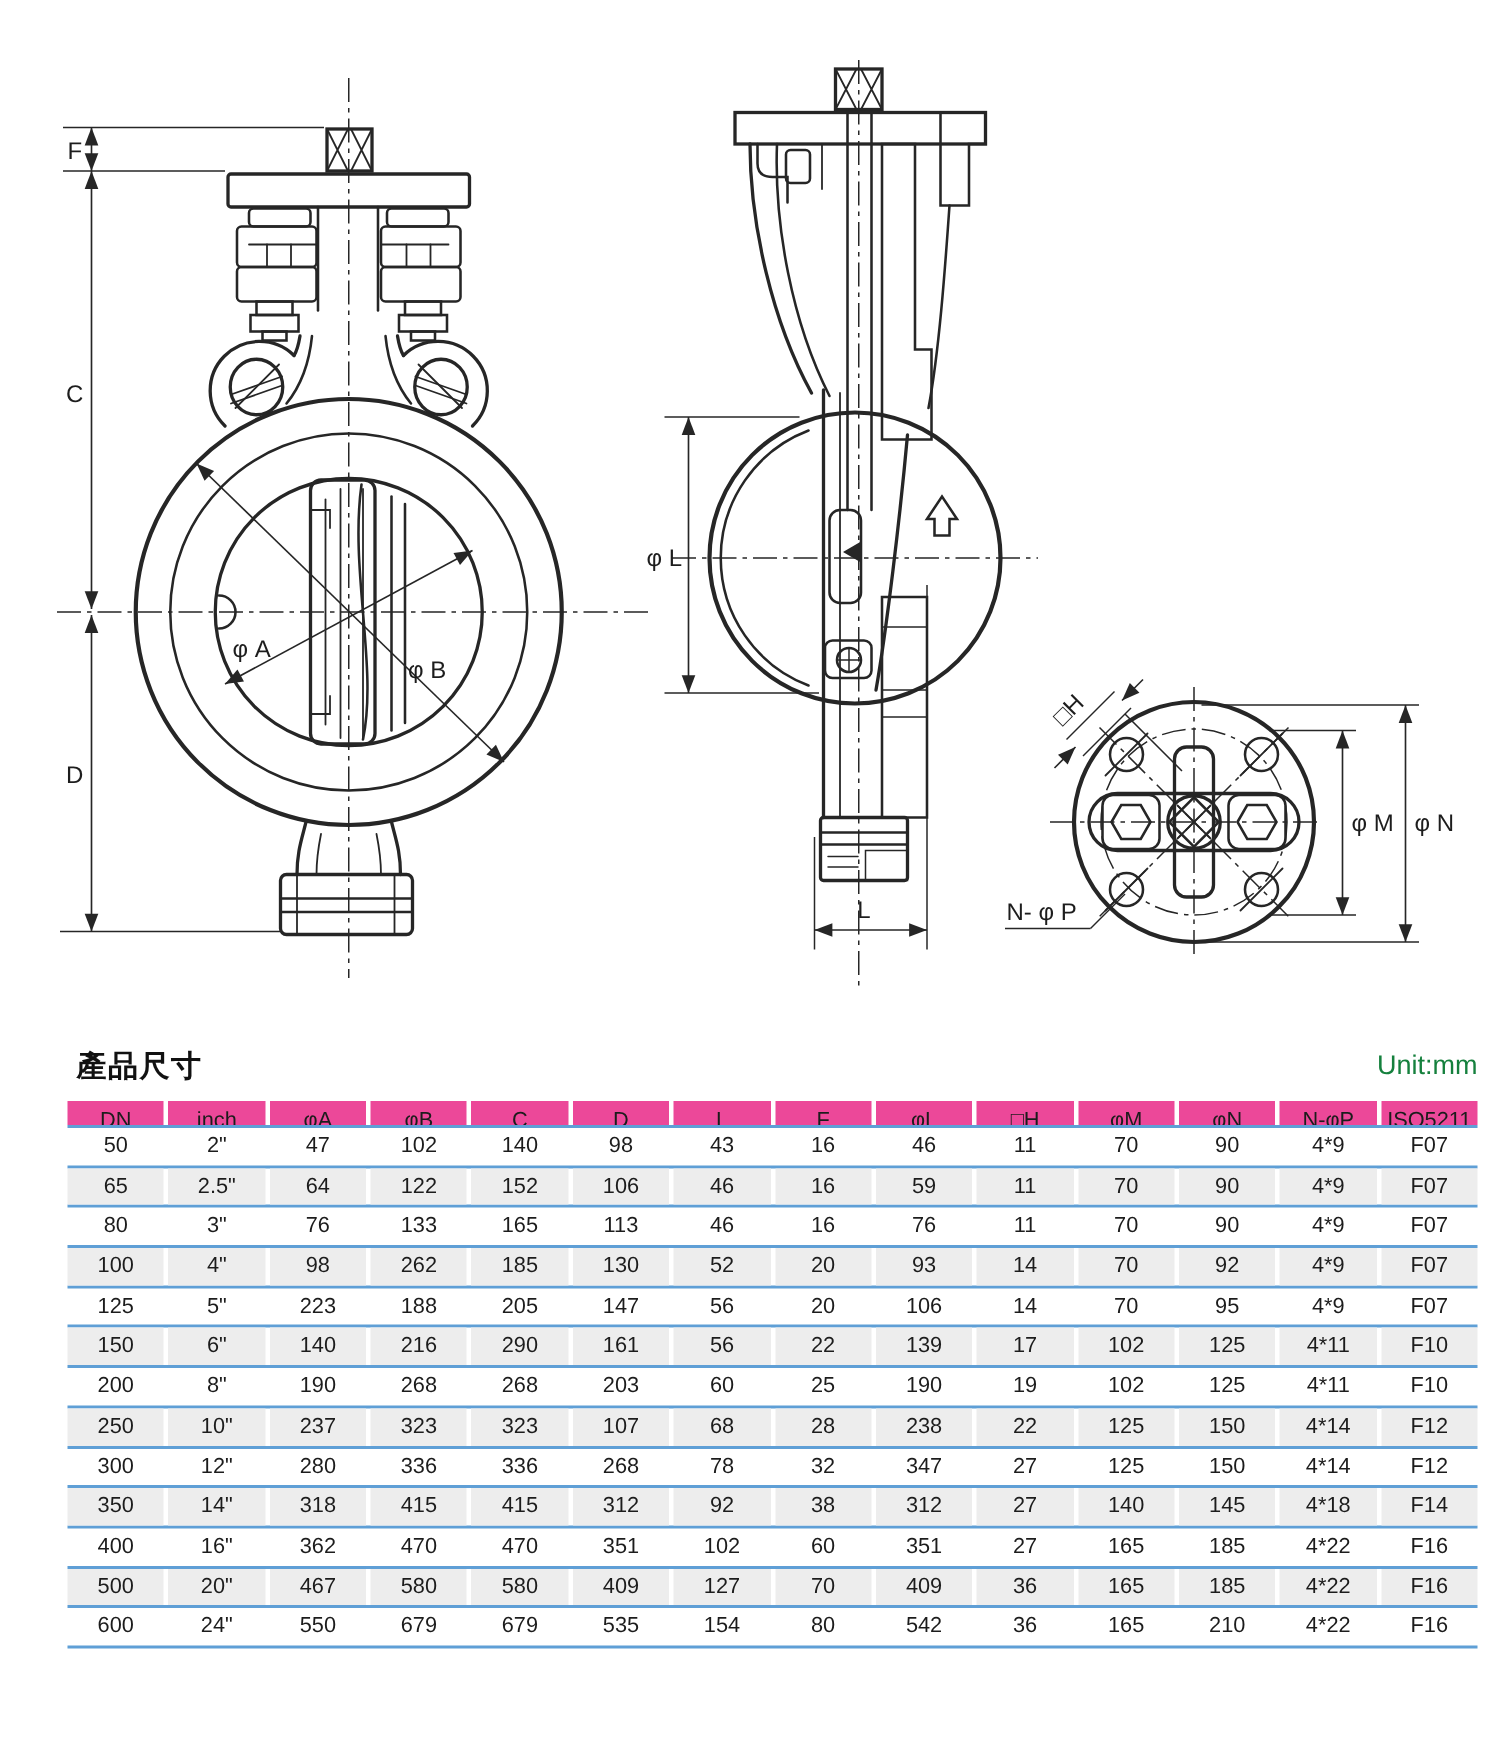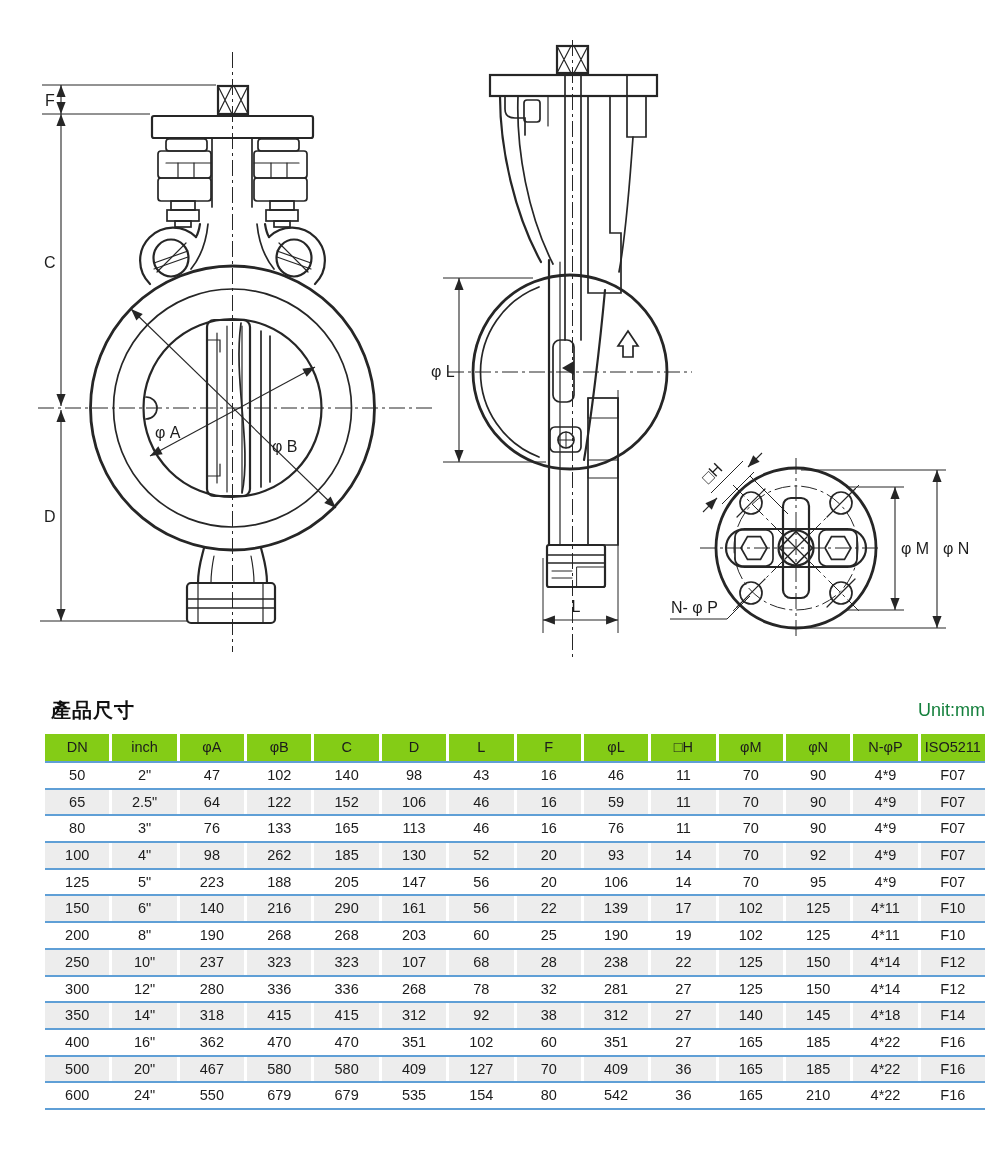--- a/index.html
+++ b/index.html
@@ -22,21 +22,21 @@
 
   
   .table-wrap{position:absolute;left:45px;top:697px;width:940px;}
   .table-title-row{display:flex;justify-content:space-between;align-items:center;margin-bottom:10px;padding-left:6px;}
   .sec-title{font-size:20px;font-weight:bold;color:#111;letter-spacing:1px;}
   .unit-label{font-size:18px;color:#15803d;}
   .dim-table{width:100%;font-size:14.5px;color:#1c1c1c;}
   .t-row{display:flex;border-bottom:2px solid #5f9fd6;}
   .t-row .cell{flex:1 1 0;text-align:center;height:24.7px;line-height:24.7px;overflow:hidden;white-space:nowrap;}
   .cell + .cell{margin-left:3px;}
-  .t-head .cell{background:#84cc16;height:27px;line-height:27px;}
+  .t-head .cell{background:#ec4899;height:16px;line-height:27px;}
   .t-row.alt .cell{background:#ededed;}
 </style>
 </head>
 <body>
 
 <div class="page">
 
   <svg class="drawing-svg" width="1000" height="670" viewBox="0 0 1000 670">
     <defs>
       <marker id="ah" viewBox="0 0 12 10" markerWidth="13" markerHeight="11" refX="11.5" refY="5" orient="auto-start-reverse" markerUnits="userSpaceOnUse">
@@ -385,21 +385,21 @@
           </div>
           <div class="t-row">
             <div class="cell">300</div>
             <div class="cell">12"</div>
             <div class="cell">280</div>
             <div class="cell">336</div>
             <div class="cell">336</div>
             <div class="cell">268</div>
             <div class="cell">78</div>
             <div class="cell">32</div>
-            <div class="cell">281</div>
+            <div class="cell">347</div>
             <div class="cell">27</div>
             <div class="cell">125</div>
             <div class="cell">150</div>
             <div class="cell">4*14</div>
             <div class="cell">F12</div>
           </div>
           <div class="t-row alt">
             <div class="cell">350</div>
             <div class="cell">14"</div>
             <div class="cell">318</div>

